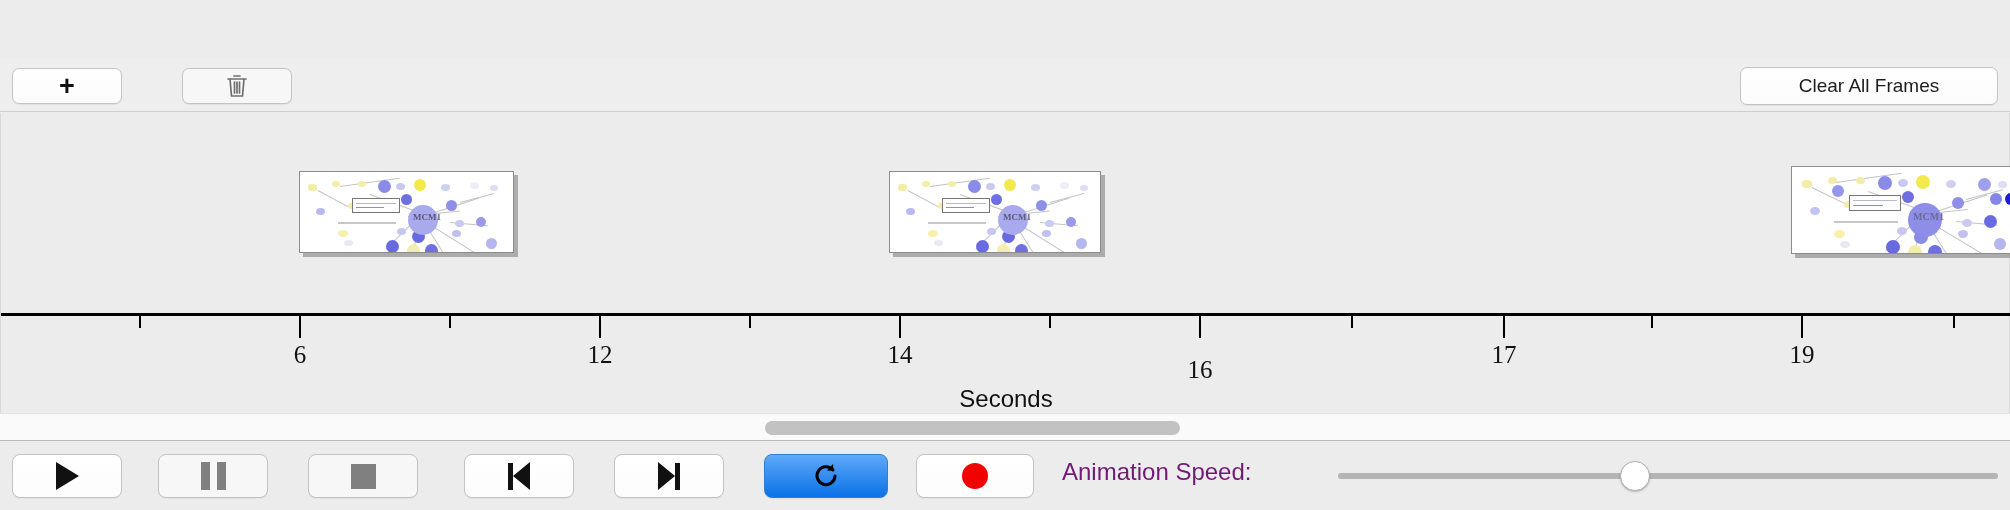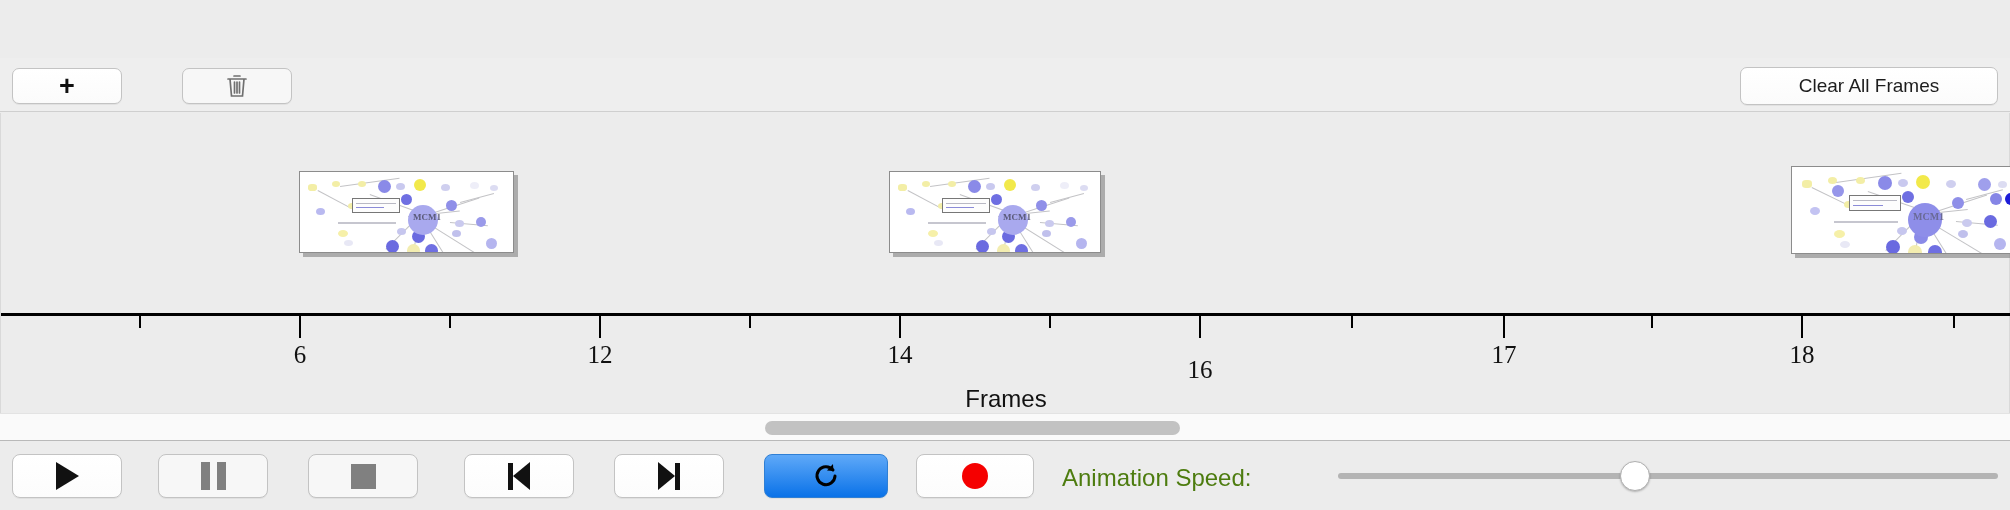--- a/index.html
+++ b/index.html
@@ -175,21 +175,21 @@
     width: 0; height: 0; border-right: 17px solid #111;
     border-top: 14px solid transparent; border-bottom: 14px solid transparent;
   }
   .ico-skip-end .tri {
     width: 0; height: 0; border-left: 17px solid #111;
     border-top: 14px solid transparent; border-bottom: 14px solid transparent;
   }
   .ico-record { width: 26px; height: 26px; border-radius: 50%; background: #f50000; }
 
   .speed-label {
-    position: absolute; top: 22px; font-size: 24px; color: #4d7c0f; white-space: nowrap;
+    position: absolute; top: 16px; font-size: 24px; color: #701a75; white-space: nowrap;
   }
   .slider-track {
     position: absolute; height: 6px; border-radius: 3px; background: #b4b4b4;
   }
   .slider-thumb {
     position: absolute; width: 30px; height: 30px; border-radius: 50%;
     background: #ffffff; border: 1px solid #b0b0b0;
     box-shadow: 0 1px 2px rgba(0,0,0,.25);
   }
 </style>
@@ -377,23 +377,23 @@
       <div class="tick major" style="left:1502px;"></div>
       <div class="tick minor" style="left:1650px;"></div>
       <div class="tick major" style="left:1800px;"></div>
       <div class="tick minor" style="left:1952px;"></div>
 
       <div class="tick-label" style="left:299px;">6</div>
       <div class="tick-label" style="left:599px;">12</div>
       <div class="tick-label" style="left:899px;">14</div>
       <div class="tick-label" style="left:1199px;margin-top:15px;">16</div>
       <div class="tick-label" style="left:1503px;">17</div>
-      <div class="tick-label" style="left:1801px;">18</div>
-
-      <div class="axis-title">Frames</div>
+      <div class="tick-label" style="left:1801px;">19</div>
+
+      <div class="axis-title">Seconds</div>
     </div>
   </div>
 
   <div class="scroll-track">
     <div class="scroll-thumb" style="left:765px;width:415px;"></div>
   </div>
 
   <div class="playerbar">
 
     <div class="pbtn" style="left:12px;width:110px;">

